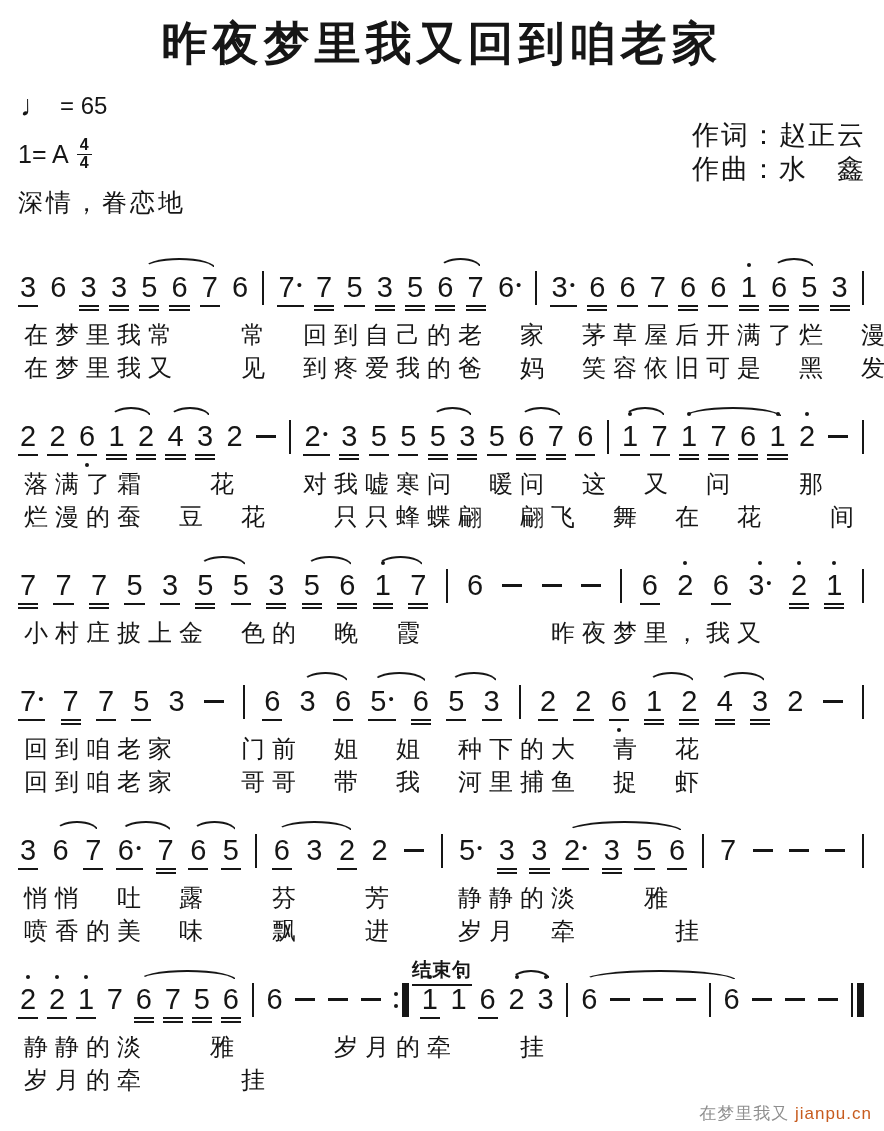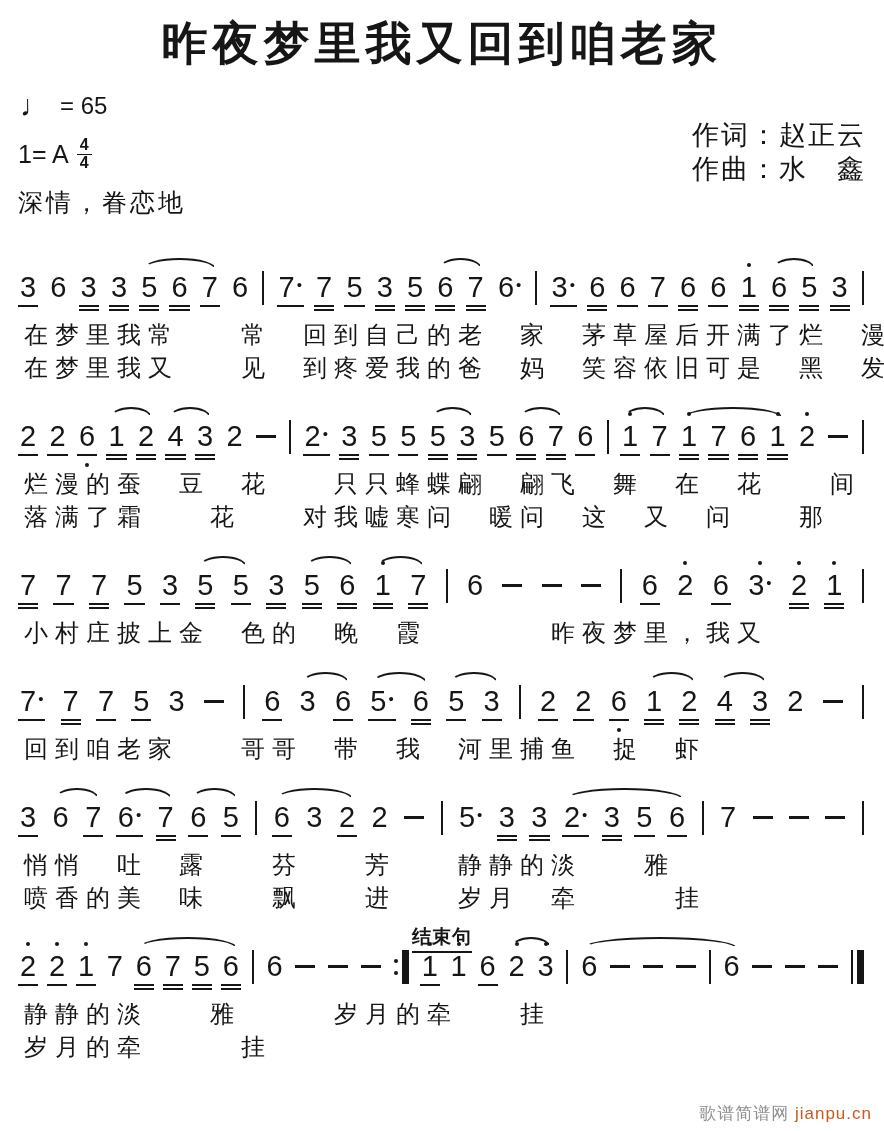--- a/index.html
+++ b/index.html
@@ -202,22 +202,22 @@
           <span class="note"><span class="num">2</span><i class="oct up"></i></span>
           <span class="dash"></span>
           <span class="bar"></span>
           <div class="slur" style="left: 95.6px; width: 42.8px; top: 9px;"></div>
           <div class="slur" style="left: 154.6px; width: 42.8px; top: 9px;"></div>
           <div class="slur" style="left: 417.6px; width: 41.8px; top: 9px;"></div>
           <div class="slur" style="left: 505.6px; width: 42.8px; top: 9px;"></div>
           <div class="slur" style="left: 609.6px; width: 42.8px; top: 9px;"></div>
           <div class="slur" style="left: 668.6px; width: 100.8px; top: 9px;"></div>
         </div>
+        <div class="lyr">落满了霜　　花　　对我嘘寒问　暖问　这　又　问　　那</div>
         <div class="lyr">烂漫的蚕　豆　花　　只只蜂蝶翩　翩飞　舞　在　花　　间</div>
-        <div class="lyr">落满了霜　　花　　对我嘘寒问　暖问　这　又　问　　那</div>
       </div>
       <div class="system">
         <div class="notes-row">
           <span class="note"><span class="num">7</span><i class="ul" style="bottom: -5px;"></i><i class="ul" style="bottom: -9px;"></i></span>
           <span class="note"><span class="num">7</span><i class="ul" style="bottom: -5px;"></i></span>
           <span class="note"><span class="num">7</span><i class="ul" style="bottom: -5px;"></i><i class="ul" style="bottom: -9px;"></i></span>
           <span class="note"><span class="num">5</span><i class="ul" style="bottom: -5px;"></i></span>
           <span class="note"><span class="num">3</span><i class="ul" style="bottom: -5px;"></i></span>
           <span class="note"><span class="num">5</span><i class="ul" style="bottom: -5px;"></i><i class="ul" style="bottom: -9px;"></i></span>
           <span class="note"><span class="num">5</span><i class="ul" style="bottom: -5px;"></i></span>
@@ -271,20 +271,21 @@
           <span class="note"><span class="num">3</span><i class="ul" style="bottom: -5px;"></i><i class="ul" style="bottom: -9px;"></i></span>
           <span class="note"><span class="num">2</span></span>
           <span class="dash"></span>
           <span class="bar"></span>
           <div class="slur" style="left: 287.6px; width: 47.8px; top: 9px;"></div>
           <div class="slur" style="left: 358.3px; width: 55.1px; top: 9px;"></div>
           <div class="slur" style="left: 435.6px; width: 48.8px; top: 9px;"></div>
           <div class="slur" style="left: 633.6px; width: 47.8px; top: 9px;"></div>
           <div class="slur" style="left: 704.6px; width: 47.8px; top: 9px;"></div>
         </div>
+        <div class="lyr">回到咱老家　　门前　姐　姐　种下的大　青　花</div>
         <div class="lyr">回到咱老家　　哥哥　带　我　河里捕鱼　捉　虾</div>
       </div>
       <div class="system">
         <div class="notes-row">
           <span class="note"><span class="num">3</span><i class="ul" style="bottom: -5px;"></i></span>
           <span class="note"><span class="num">6</span></span>
           <span class="note"><span class="num">7</span><i class="ul" style="bottom: -5px;"></i></span>
           <span class="note"><span class="num">6</span><span class="sdot">•</span><i class="ul" style="bottom: -5px;"></i></span>
           <span class="note"><span class="num">7</span><i class="ul" style="bottom: -5px;"></i><i class="ul" style="bottom: -9px;"></i></span>
           <span class="note"><span class="num">6</span><i class="ul" style="bottom: -5px;"></i></span>
@@ -363,17 +364,17 @@
           <div class="slur" style="left: 496.6px; width: 40.8px; top: 9px;"></div>
           <div class="slur" style="left: 568.6px; width: 154.8px; top: 9px;"></div>
           <div class="ending-label" style="left: 398px; top: -4px;">结束句</div>
         </div>
         <div class="lyr">静静的淡　　雅　　　岁月的牵　　挂</div>
         <div class="lyr">岁月的牵　　　挂</div>
       </div>
     </div>
 
   <div class="watermark">
-    <span style="color: rgb(143, 143, 143);">歌谱简谱网</span>
+    <span style="color: rgb(143, 143, 143);">在梦里我又</span>
     <span style="color: rgb(199, 91, 30);">jianpu.cn</span>
   </div>
 
 </div>
 
 </body></html>

